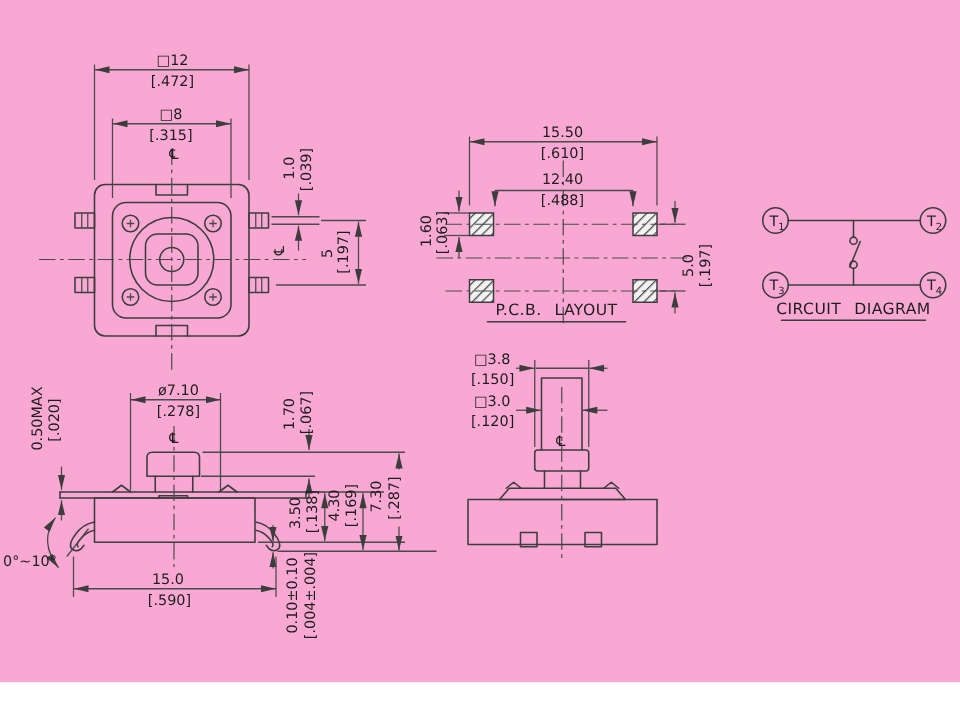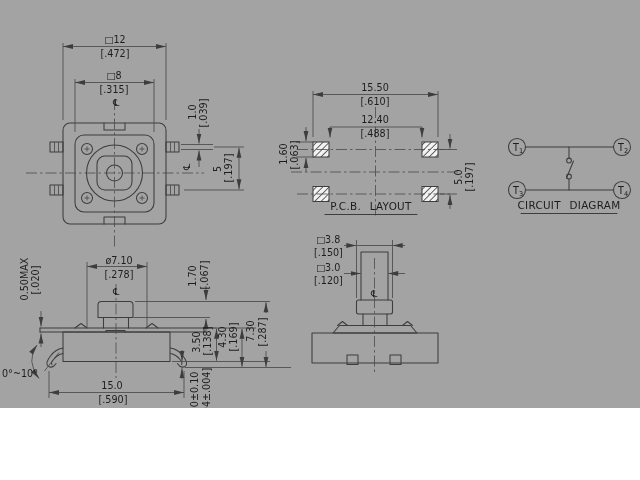--- a/index.html
+++ b/index.html
@@ -1,16 +1,16 @@
 <!DOCTYPE html>
 <html><head>
 <meta charset="utf-8">
 <style>
   html,body { margin:0; padding:0; background:#ffffff; }
-  .page { width:640px; height:408px; background:#a3a3a3; position:relative; overflow:hidden; }
+  .page { width:640px; height:455px; background:#f9a8d4; position:relative; overflow:hidden; }
   svg text { font-family:"DejaVu Sans",sans-serif; font-size:9.6px; fill:#1d1d1d; }
   svg text.lbl { font-size:10.4px; letter-spacing:.3px; word-spacing:5px; }
   svg tspan.sub { font-size:6.6px; }
   .ln   { stroke:#3d3d3d; stroke-width:1.05; fill:none; stroke-linecap:round; stroke-linejoin:round; }
   .thin { stroke:#4a4a4a; stroke-width:.85; fill:none; }
   .dim  { stroke:#4a4a4a; stroke-width:.85; fill:none; }
   .cl   { stroke:#4a4a4a; stroke-width:.8; fill:none; stroke-dasharray:11 3 2.5 3; }
   .pad  { fill:url(#hatch); stroke:#3d3d3d; stroke-width:1; }
 </style>
 </head>

